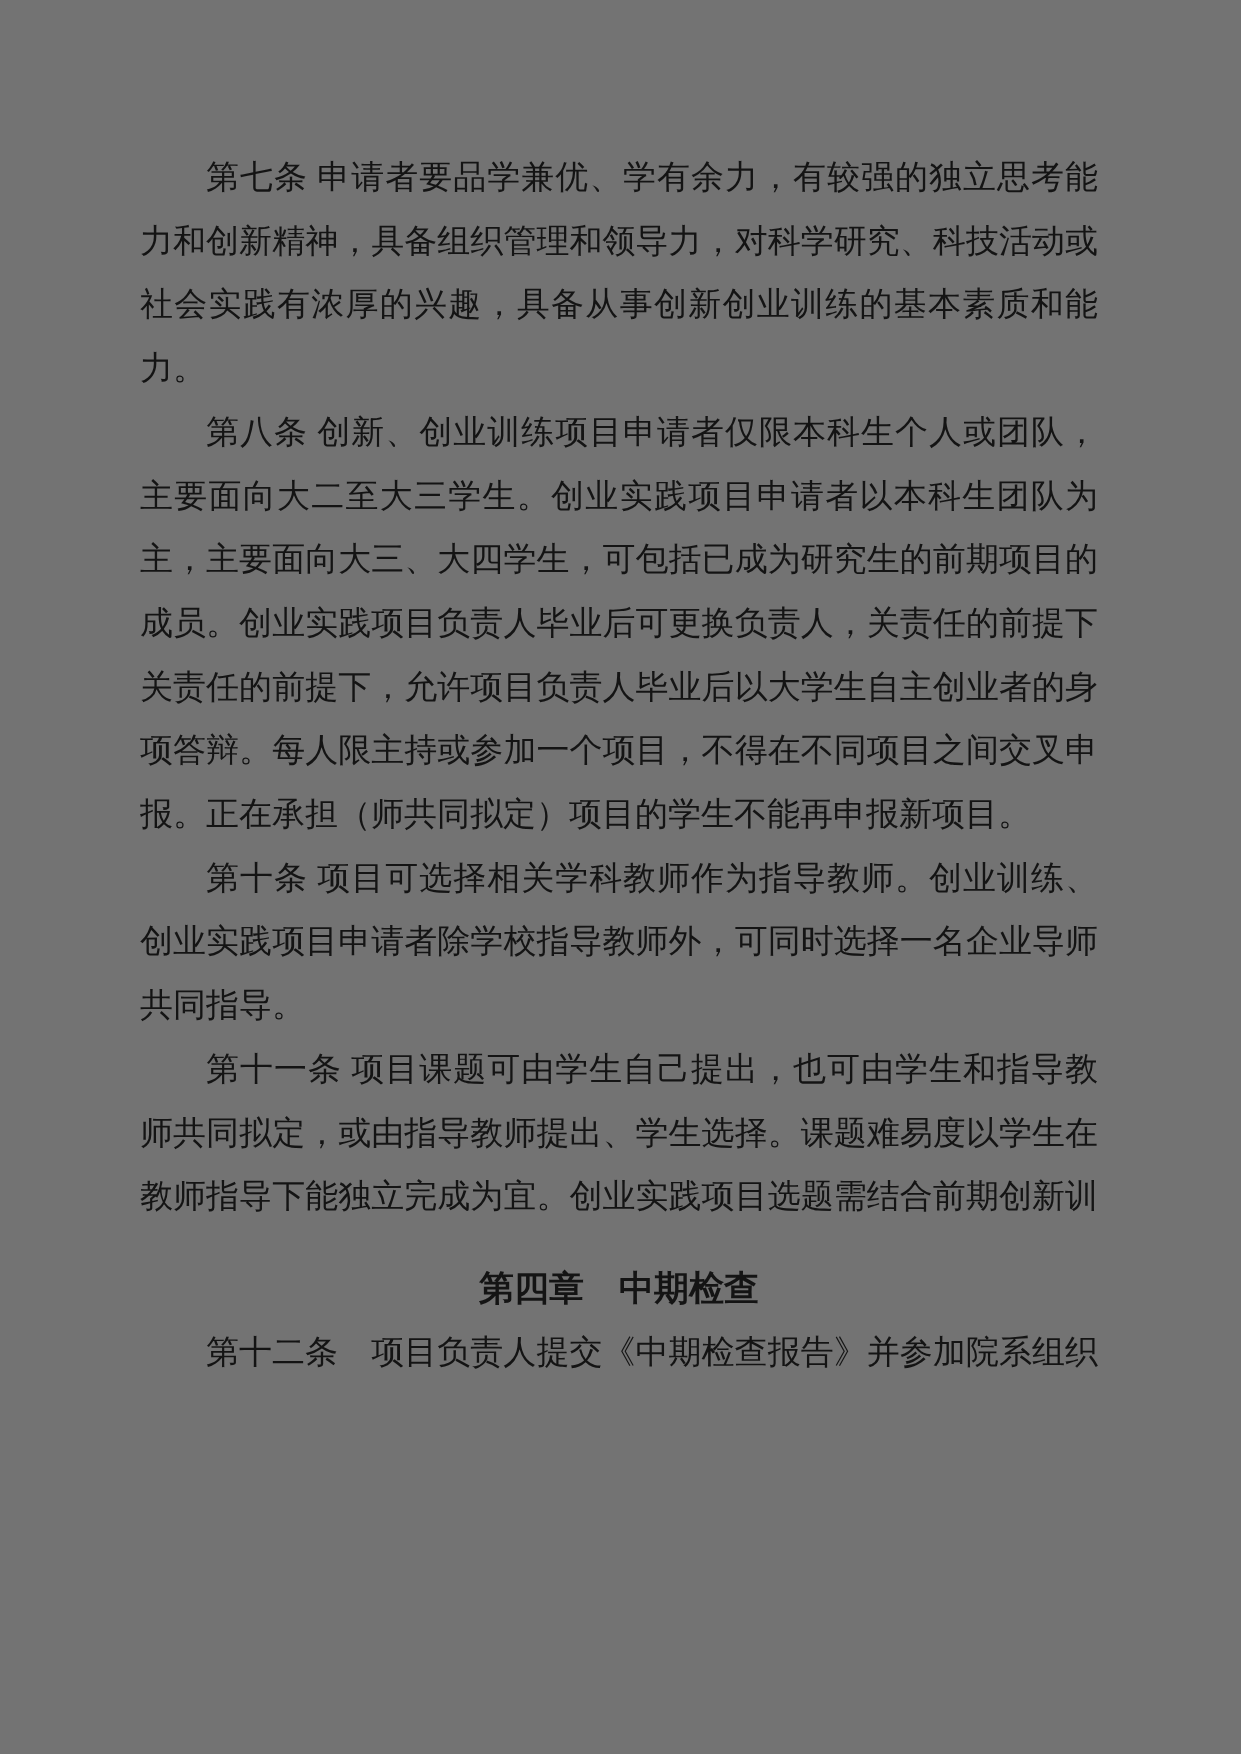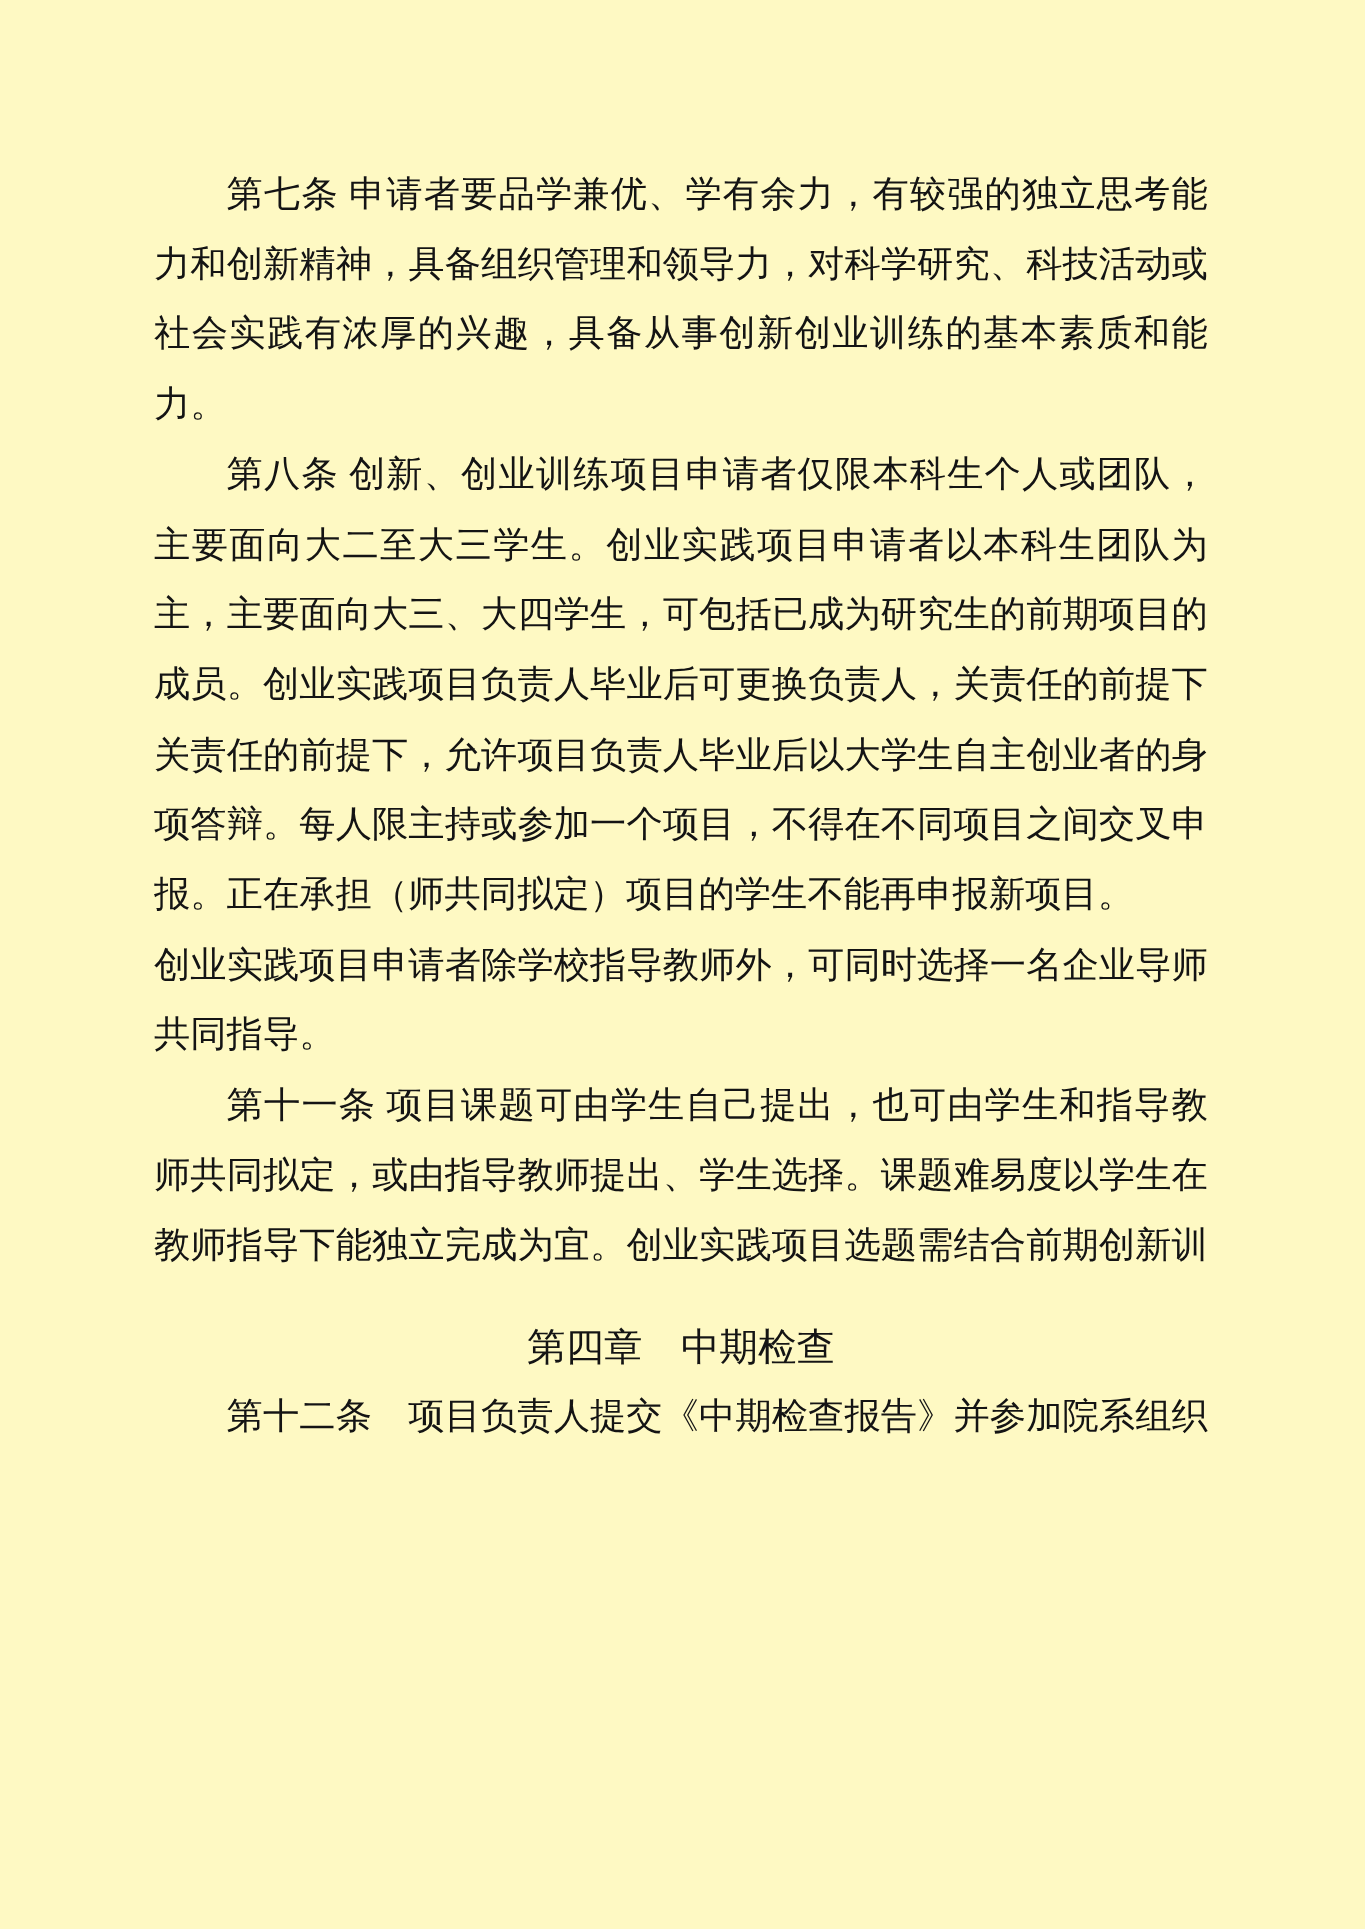--- a/index.html
+++ b/index.html
@@ -5,21 +5,21 @@
   html, body {
     margin: 0;
     padding: 0;
     background: #888;
   }
   .page {
     position: relative;
     width: 1241px;
     height: 1754px;
     margin: 0 auto;
-    background: #fef9c3;
+    background: #737373;
     overflow: hidden;
     font-family: "Liberation Serif", "DejaVu Serif", serif;
     color: #141414;
   }
   .body-text {
     position: absolute;
     left: 140px;
     top: 146px;
     width: 958px;
     font-size: 33px;
@@ -37,21 +37,21 @@
   p.ln.first {
     text-indent: 66px;
   }
   p.ln.lastline {
     text-align-last: left;
   }
   h2.chapter {
     margin: 28px 0 0 0;
     padding: 0;
     font-size: 35px;
-    font-weight: normal;
+    font-weight: bold;
     line-height: 63.7px;
     text-align: left;
     text-align-last: center;
     font-family: "Liberation Serif", "DejaVu Serif", serif;
   }
 </style>
 </head>
 <body>
 
 <div class="page">
@@ -64,20 +64,21 @@
 
     <p class="ln first">第八条 创新、创业训练项目申请者仅限本科生个人或团队，</p>
     <p class="ln">主要面向大二至大三学生。创业实践项目申请者以本科生团队为</p>
     <p class="ln">主，主要面向大三、大四学生，可包括已成为研究生的前期项目的</p>
     <p class="ln">成员。创业实践项目负责人毕业后可更换负责人，关责任的前提下</p>
     <p class="ln">关责任的前提下，允许项目负责人毕业后以大学生自主创业者的身</p>
 
     <p class="ln">项答辩。每人限主持或参加一个项目，不得在不同项目之间交叉申</p>
     <p class="ln lastline">报。正在承担（师共同拟定）项目的学生不能再申报新项目。</p>
 
+    <p class="ln first">第十条 项目可选择相关学科教师作为指导教师。创业训练、</p>
     <p class="ln">创业实践项目申请者除学校指导教师外，可同时选择一名企业导师</p>
     <p class="ln lastline">共同指导。</p>
 
     <p class="ln first">第十一条 项目课题可由学生自己提出，也可由学生和指导教</p>
     <p class="ln">师共同拟定，或由指导教师提出、学生选择。课题难易度以学生在</p>
     <p class="ln">教师指导下能独立完成为宜。创业实践项目选题需结合前期创新训</p>
 
     <h2 class="chapter">第四章　中期检查</h2>
 
     <p class="ln first">第十二条　项目负责人提交《中期检查报告》并参加院系组织</p>

